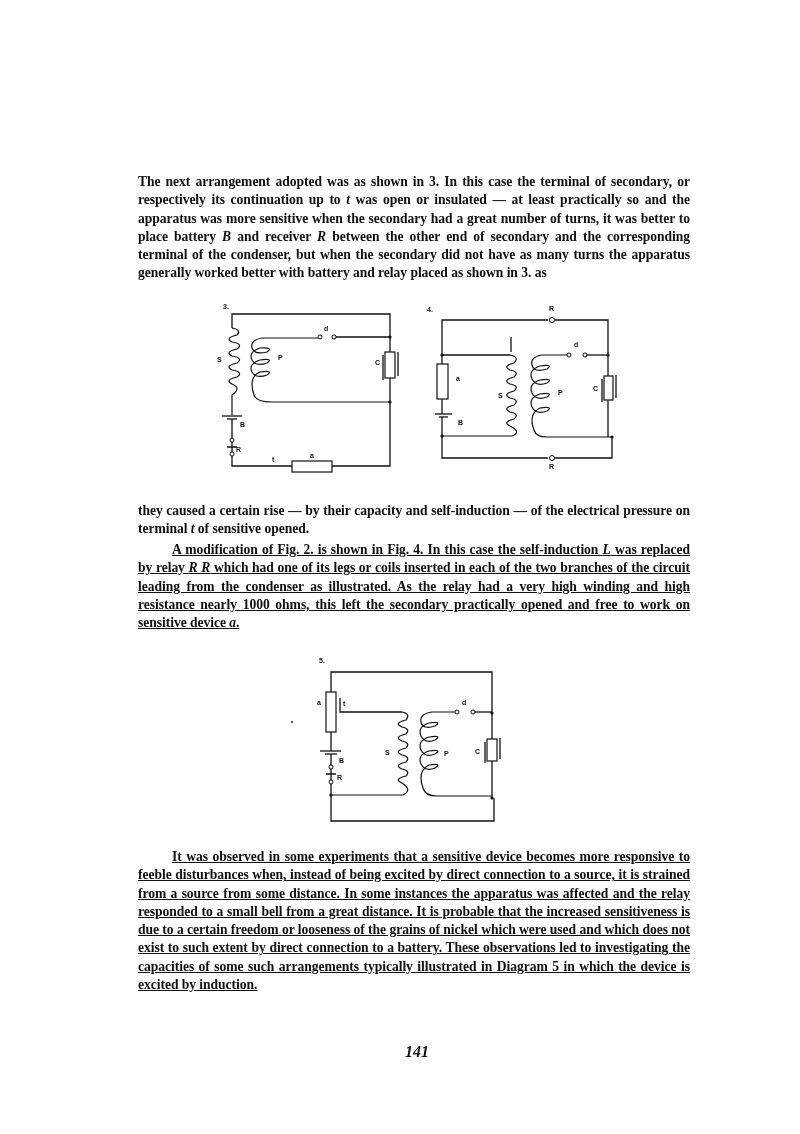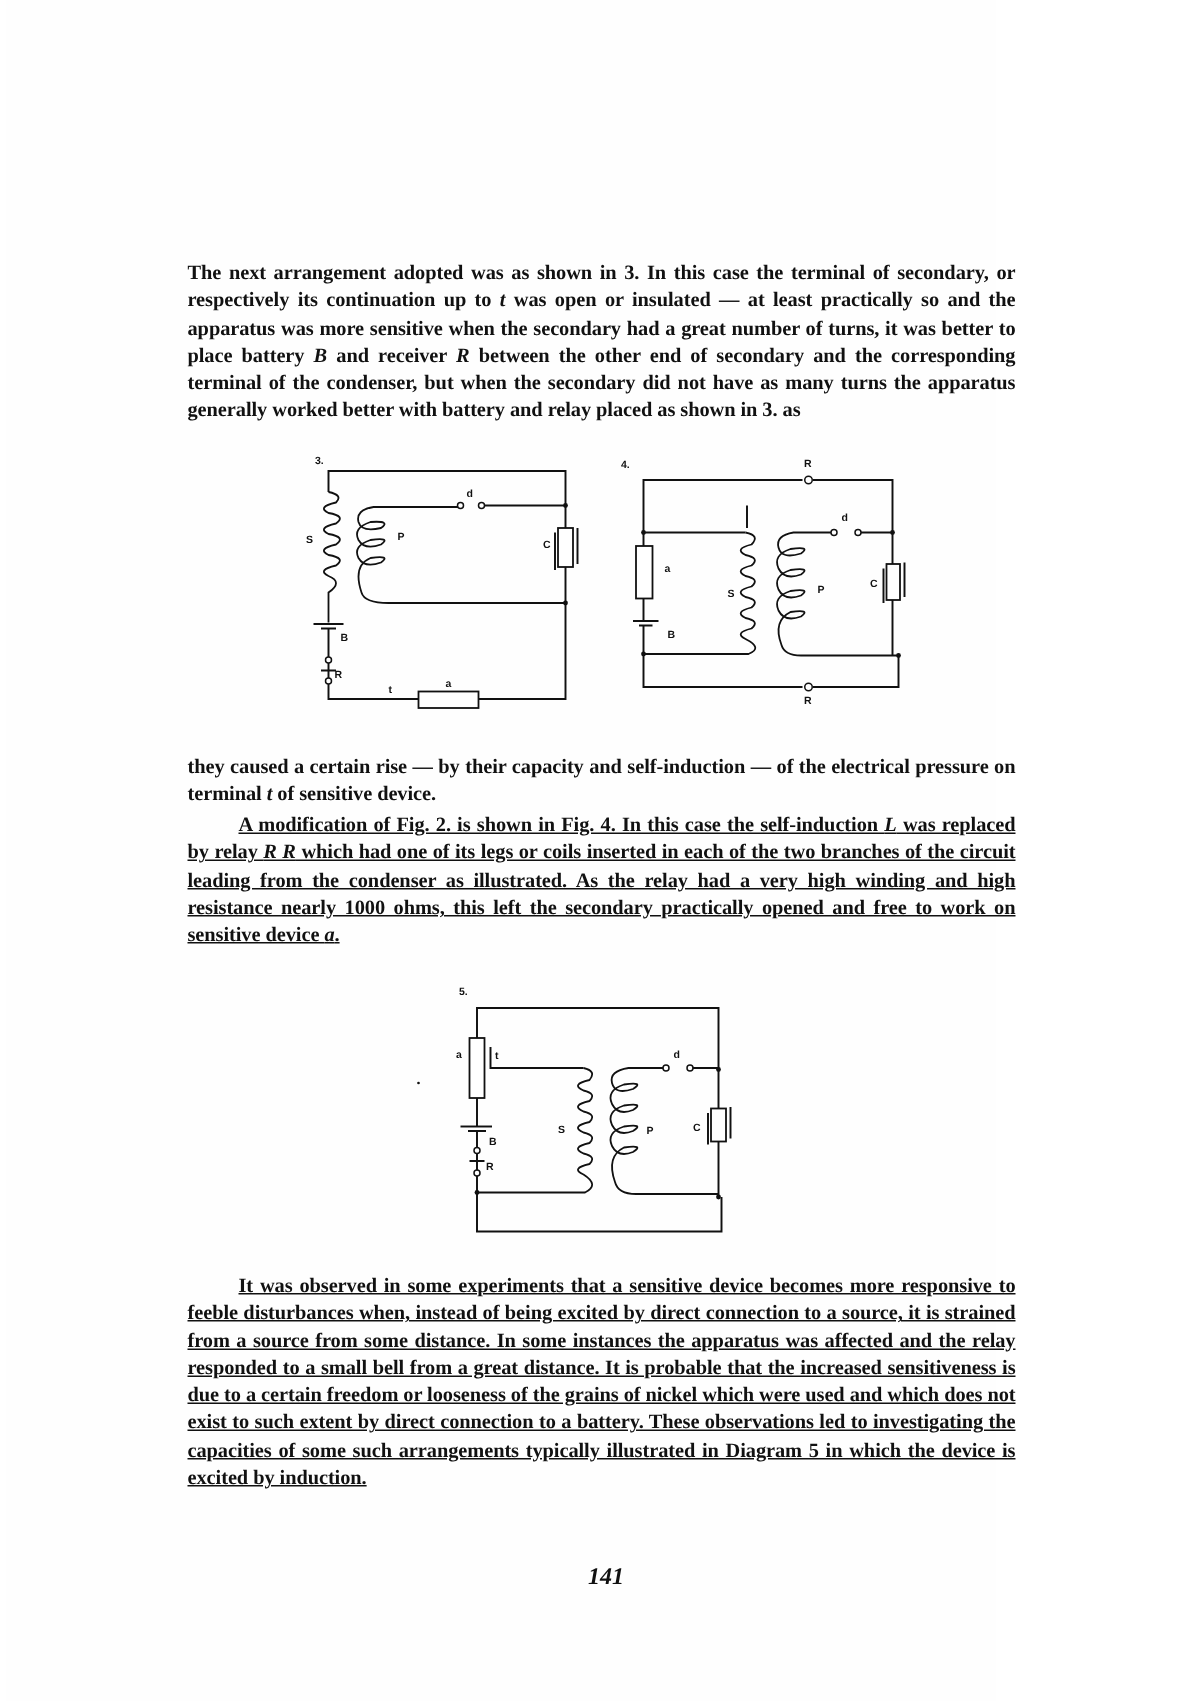--- a/index.html
+++ b/index.html
@@ -1,17 +1,17 @@
 <!DOCTYPE html>
 <html><head>
 <meta charset="utf-8">
 <style>
   html, body { margin: 0; padding: 0; background: #ffffff; }
   body { width: 800px; height: 1134px; position: relative; overflow: hidden; }
-  .page { position: absolute; left: 4px; top: 0; width: 660px; height: 1134px; background: #fefefe; }
+  .page { position: absolute; left: 17px; top: 0; width: 660px; height: 1134px; background: #fefefe; }
   .para {
     position: absolute; left: 121px; width: 552px;
     font-family: "Liberation Serif", serif; font-size: 13.6px; line-height: 18.3px;
     color: #111; text-align: justify; font-weight: bold; letter-spacing: -0.05px;
   }
   .para.indent { text-indent: 34px; text-decoration: underline; }
   .para i { font-style: italic; }
   #p1 { top: 173px; }
   #p2 { top: 502px; }
   #p3 { top: 541px; }
@@ -131,21 +131,21 @@
       <circle class="dot" cx="190" cy="135" r="1.6"></circle>
 
       <path class="wire" d="M20 134 L20 156 L126 156"></path>
       <circle class="term" cx="130" cy="156" r="2.5"></circle>
       <text x="127" y="167">R</text>
       <path class="wire" d="M133 156 L190 156 L190 135"></path>
     </svg>
   </div>
 
   <div class="para" id="p2">
-    <span>they caused a certain rise — by their capacity and self-induction — of the electrical pressure on terminal </span><i>t</i><span> of sensitive device.</span>
+    <span>they caused a certain rise — by their capacity and self-induction — of the electrical pressure on terminal </span><i>t</i><span> of sensitive opened.</span>
   </div>
 
   <div class="para indent" id="p3">
     <span>A modification of Fig. 2. is shown in Fig. 4. In this case the self-induction </span><i>L</i><span> was replaced by relay </span><i>R R</i><span> which had one of its legs or coils inserted in each of the two branches of the circuit leading from the condenser as illustrated. As the relay had a very high winding and high resistance nearly 1000 ohms, this left the secondary practically opened and free to work on sensitive device </span><i>a</i><span>.</span>
   </div>
 
 
   <div class="fig" id="fig5">
     <svg width="230" height="180" viewBox="0 0 230 180">
       <text x="32" y="13">5.</text>

